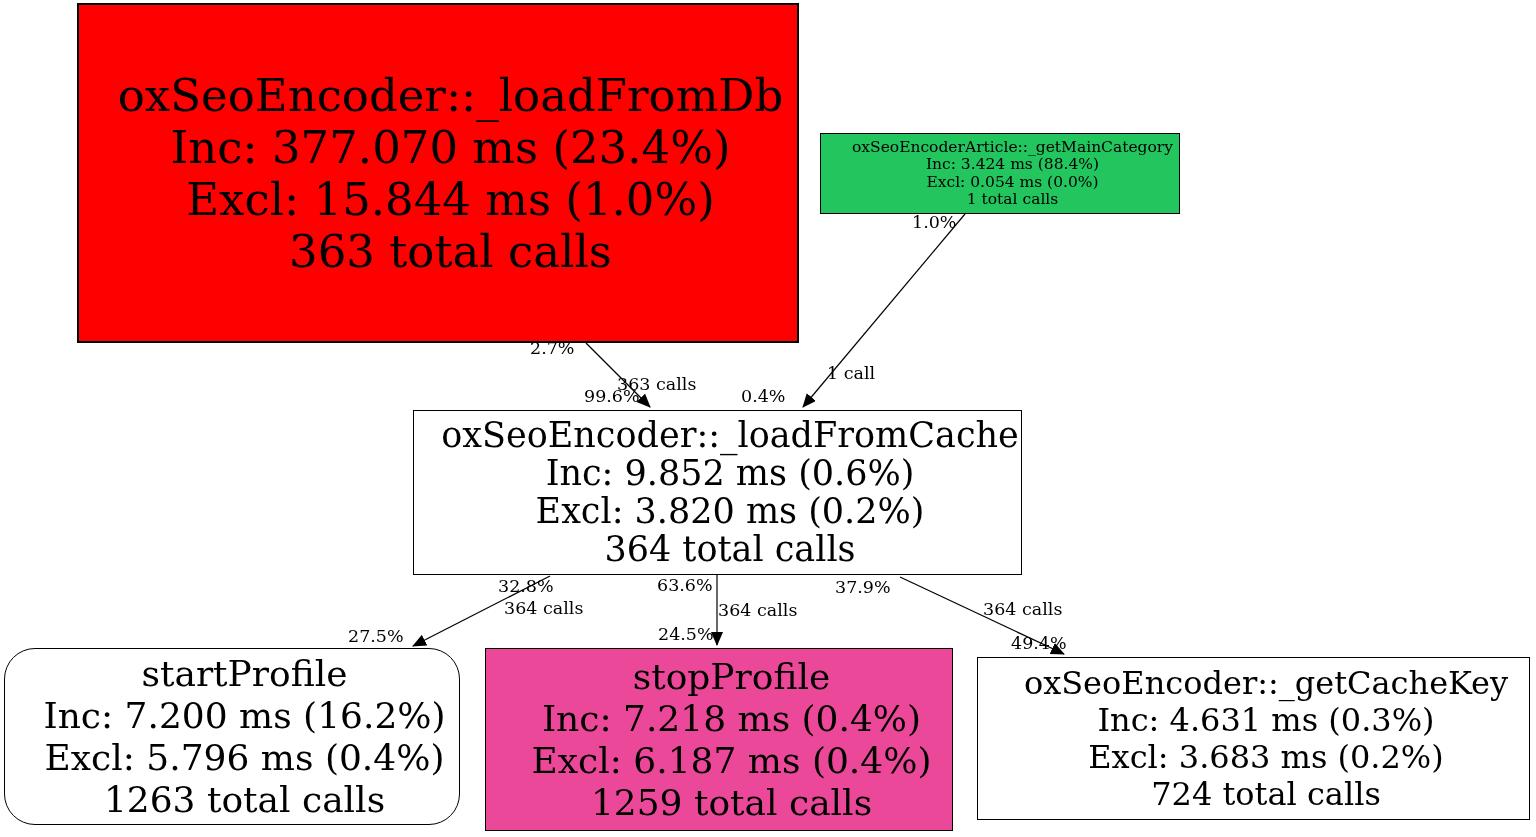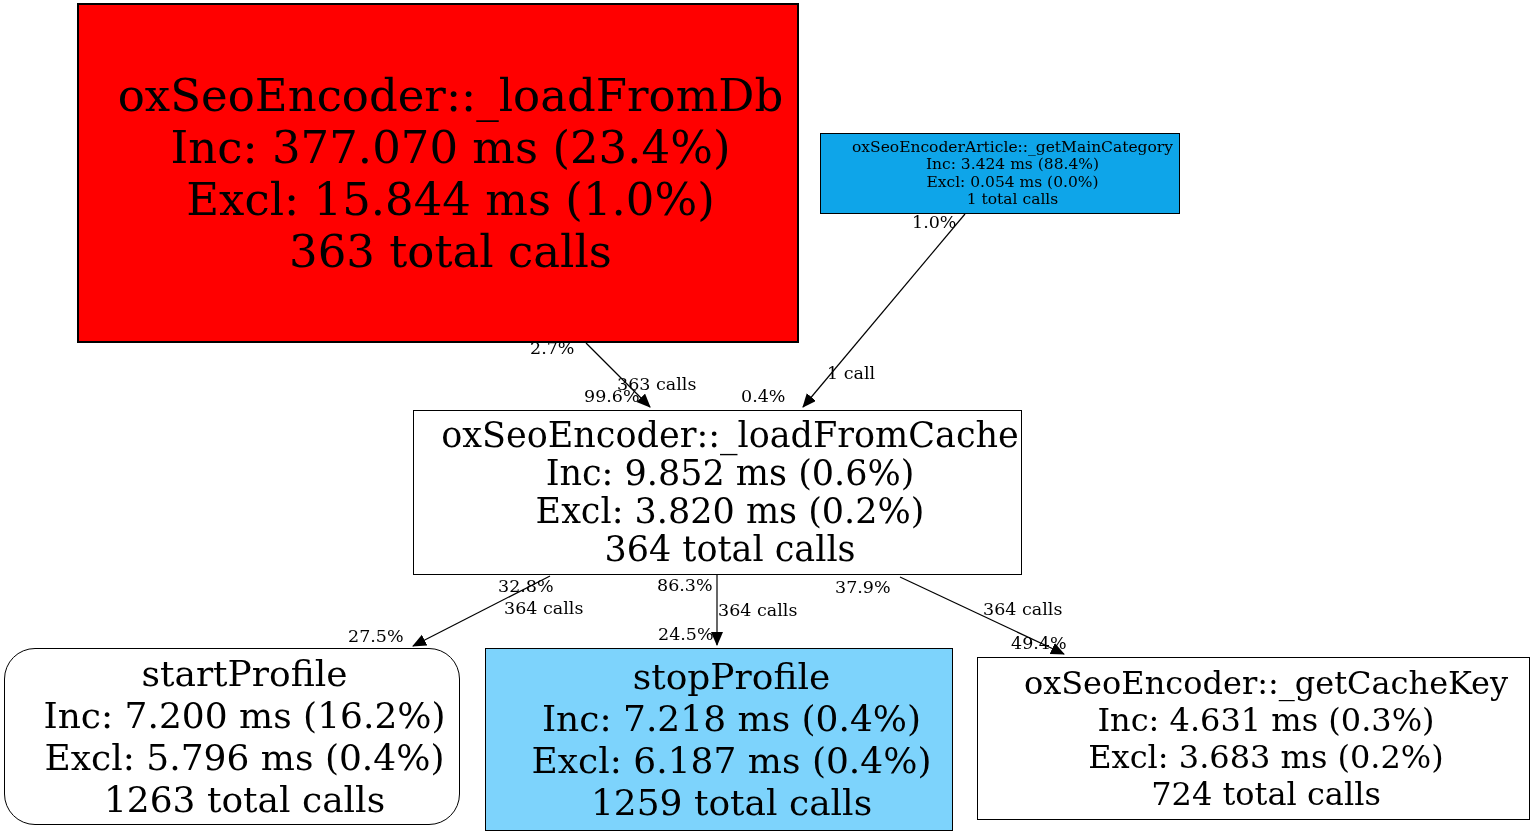--- a/index.html
+++ b/index.html
@@ -91,42 +91,42 @@
     <line class="edge-line" x1="900" y1="577" x2="1064" y2="654" marker-end="url(#arrow)"></line>
   </svg>
 
   <div class="node n-load-from-db" style="background: rgb(255, 0, 0);">
     <div class="nline">oxSeoEncoder::_loadFromDb</div>
     <div class="nline">Inc: 377.070 ms (23.4%)</div>
     <div class="nline">Excl: 15.844 ms (1.0%)</div>
     <div class="nline">363 total calls</div>
   </div>
 
-  <div class="node n-get-main-category" style="background: #0ea5e9;">
+  <div class="node n-get-main-category" style="background: #22c55e;">
     <div class="nline">oxSeoEncoderArticle::_getMainCategory</div>
     <div class="nline">Inc: 3.424 ms (88.4%)</div>
     <div class="nline">Excl: 0.054 ms (0.0%)</div>
     <div class="nline">1 total calls</div>
   </div>
 
   <div class="node n-load-from-cache" style="background: rgb(255, 255, 255);">
     <div class="nline">oxSeoEncoder::_loadFromCache</div>
     <div class="nline">Inc: 9.852 ms (0.6%)</div>
     <div class="nline">Excl: 3.820 ms (0.2%)</div>
     <div class="nline">364 total calls</div>
   </div>
 
   <div class="node n-start-profile" style="background: rgb(255, 255, 255);">
     <div class="nline">startProfile</div>
     <div class="nline">Inc: 7.200 ms (16.2%)</div>
     <div class="nline">Excl: 5.796 ms (0.4%)</div>
     <div class="nline">1263 total calls</div>
   </div>
 
-  <div class="node n-stop-profile" style="background: #7dd3fc;">
+  <div class="node n-stop-profile" style="background: #ec4899;">
     <div class="nline">stopProfile</div>
     <div class="nline">Inc: 7.218 ms (0.4%)</div>
     <div class="nline">Excl: 6.187 ms (0.4%)</div>
     <div class="nline">1259 total calls</div>
   </div>
 
   <div class="node n-get-cache-key" style="background: rgb(255, 255, 255);">
     <div class="nline">oxSeoEncoder::_getCacheKey</div>
     <div class="nline">Inc: 4.631 ms (0.3%)</div>
     <div class="nline">Excl: 3.683 ms (0.2%)</div>
@@ -138,21 +138,21 @@
   <div class="elabel e1t">99.6%</div>
 
   <div class="elabel e2s">1.0%</div>
   <div class="elabel e2c">1 call</div>
   <div class="elabel e2t">0.4%</div>
 
   <div class="elabel e3s">32.8%</div>
   <div class="elabel e3c">364 calls</div>
   <div class="elabel e3t">27.5%</div>
 
-  <div class="elabel e4s">86.3%</div>
+  <div class="elabel e4s">63.6%</div>
   <div class="elabel e4c">364 calls</div>
   <div class="elabel e4t">24.5%</div>
 
   <div class="elabel e5s">37.9%</div>
   <div class="elabel e5c">364 calls</div>
   <div class="elabel e5t">49.4%</div>
 
 </div>
 
 </body></html>

